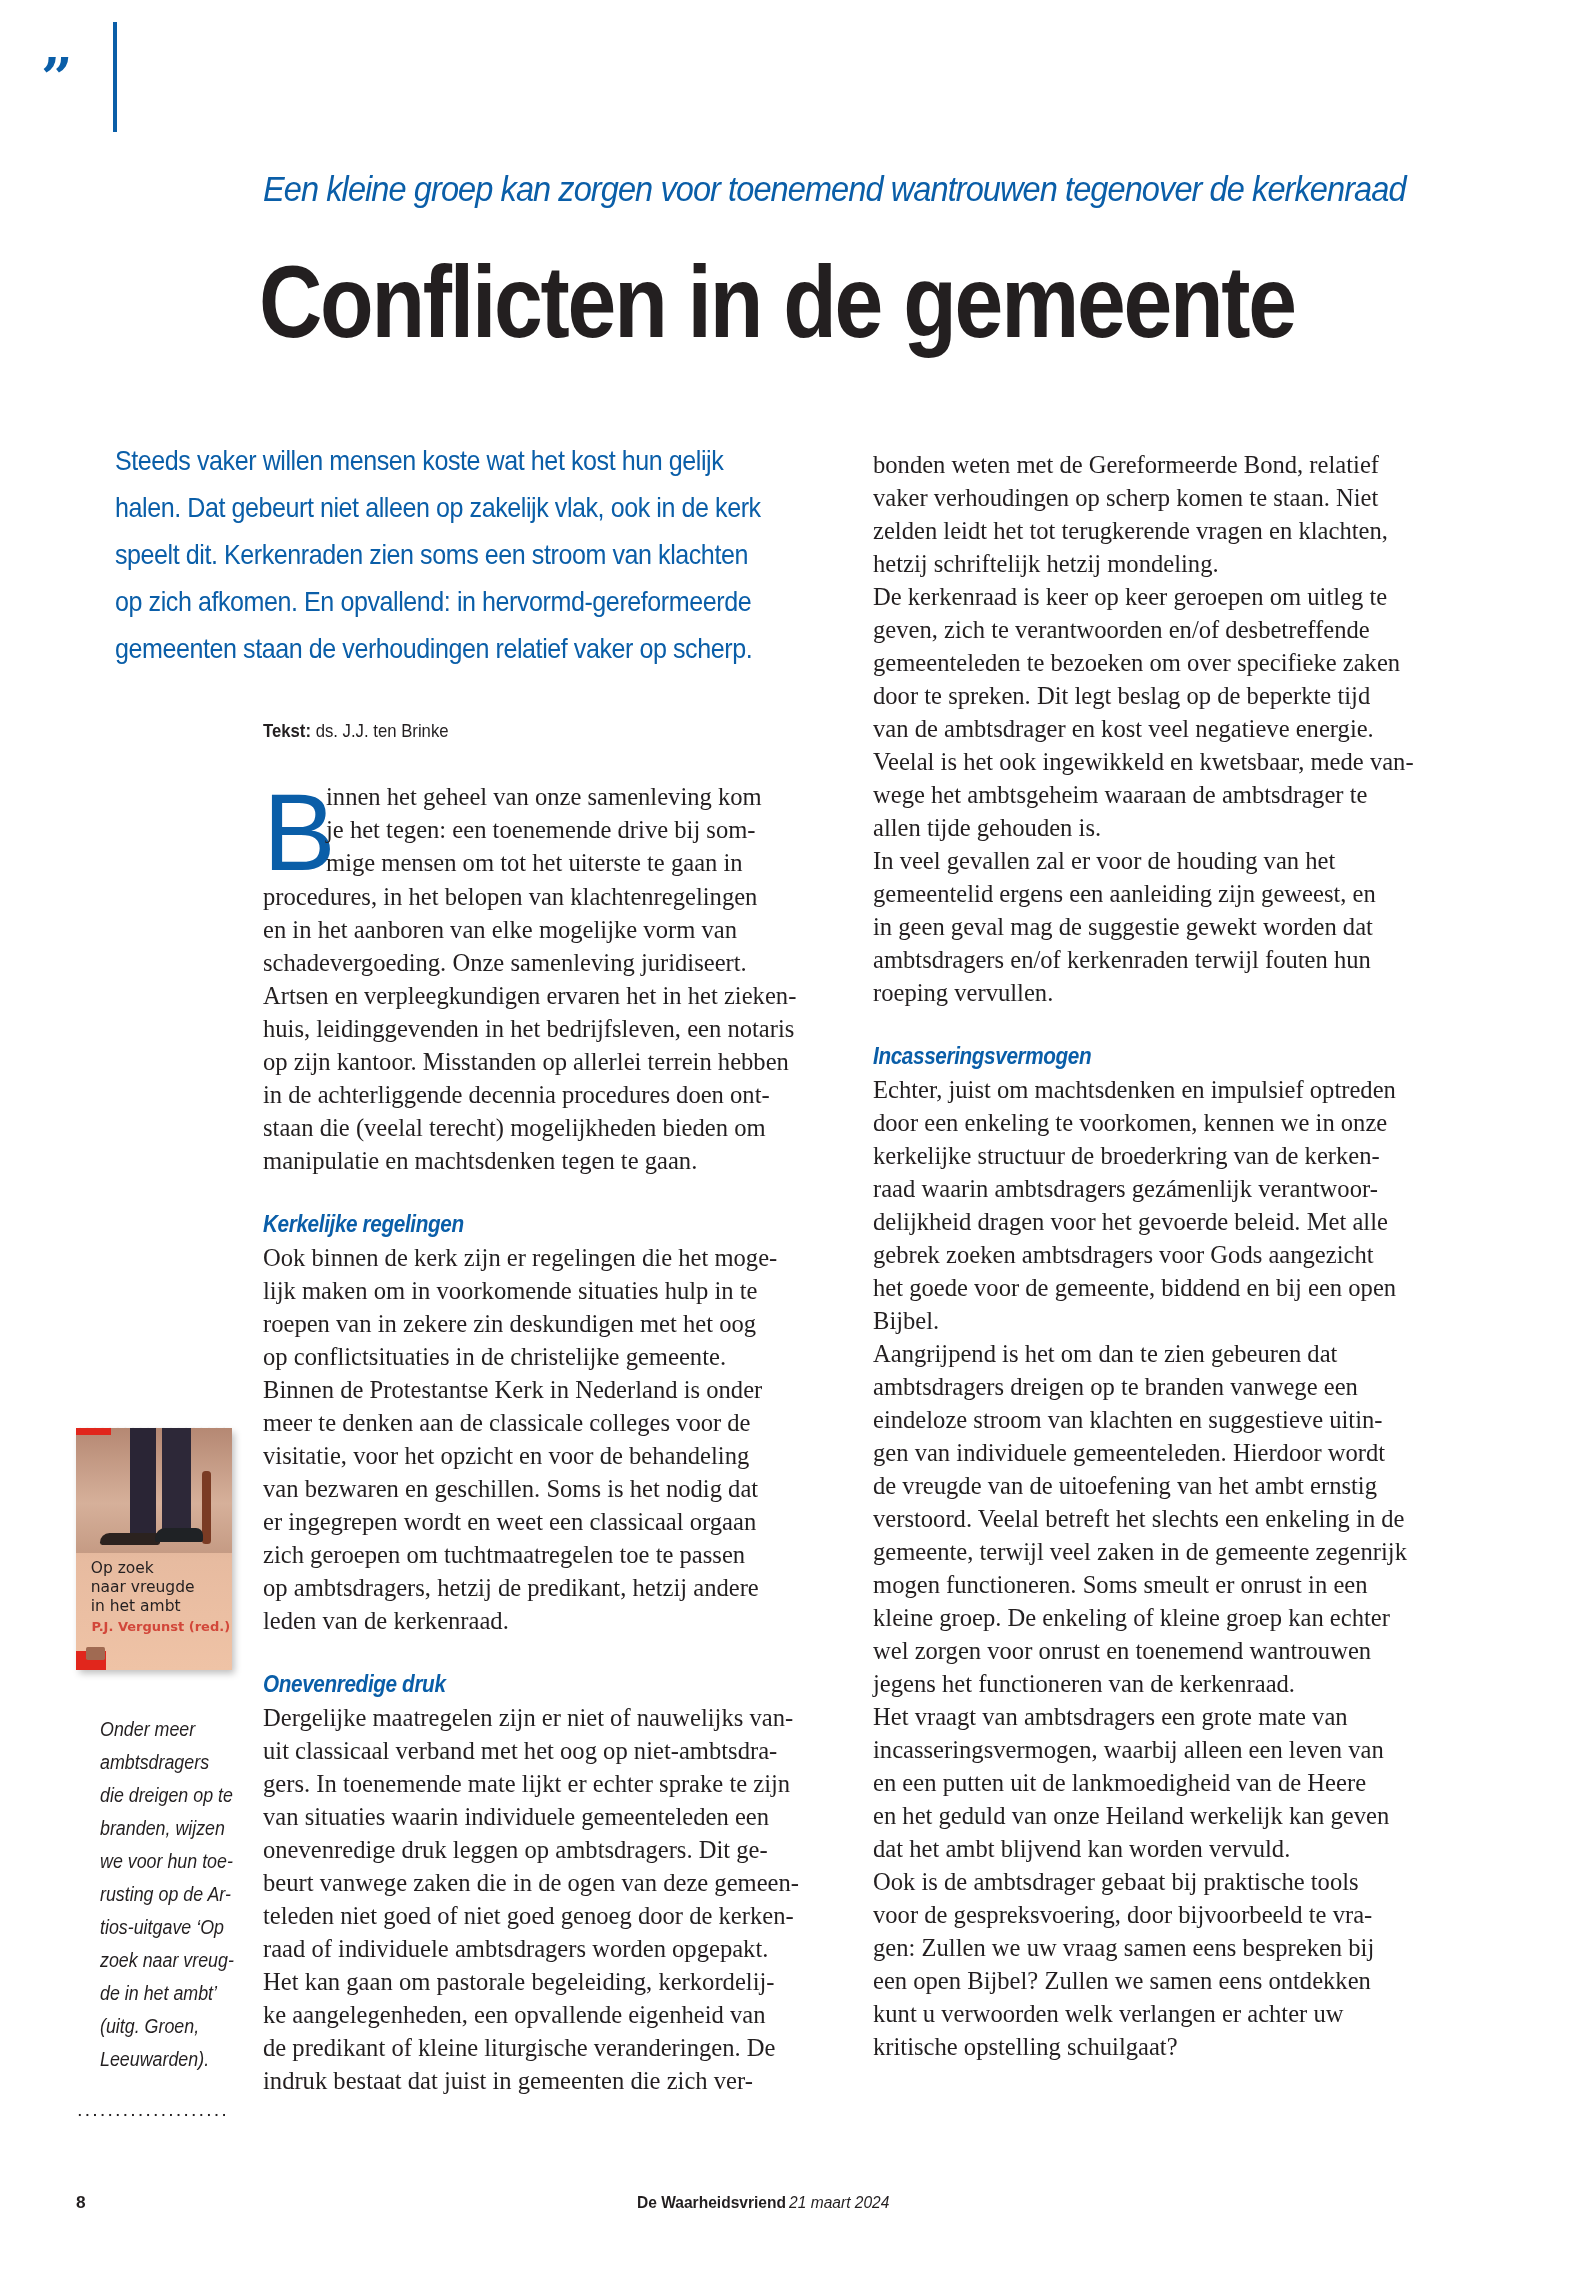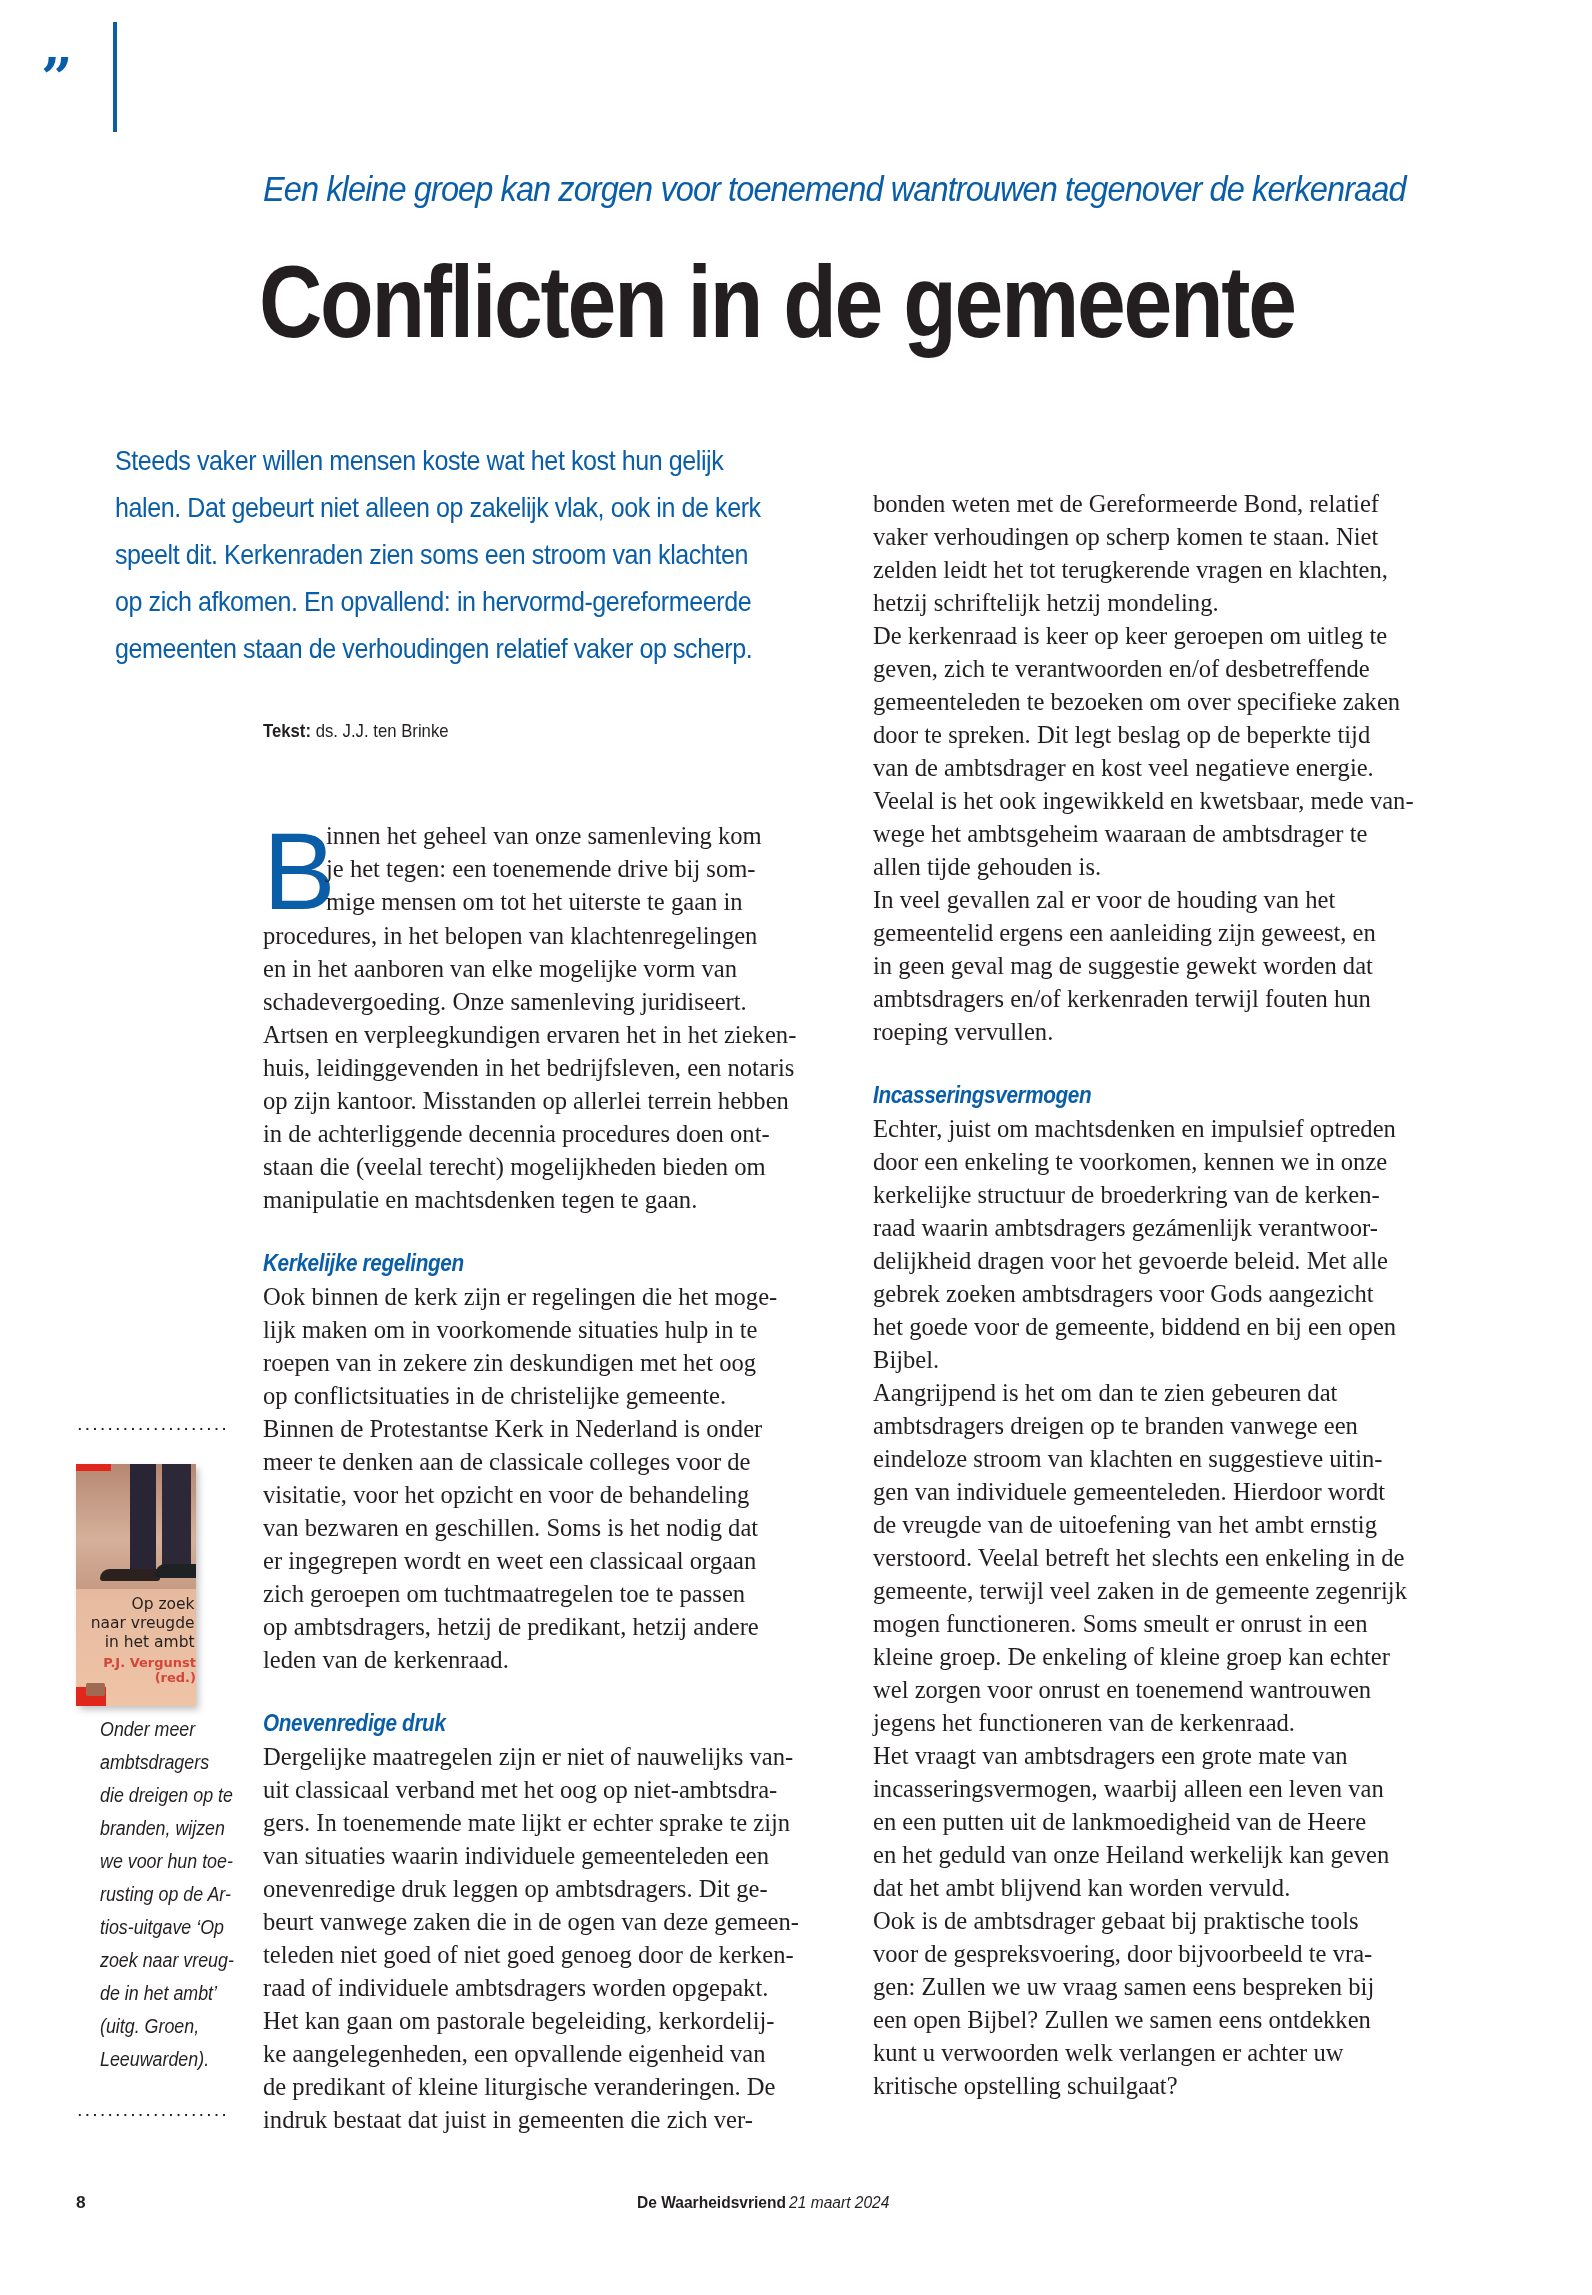--- a/index.html
+++ b/index.html
@@ -11,36 +11,36 @@
 
   .subtitle { left: 263px; top: 169px; font-family: "Liberation Sans", sans-serif; font-style: italic; font-size: 35px; color: #0a5ea8; letter-spacing: -1px; white-space: nowrap; transform: scaleX(0.93); transform-origin: left top; }
   .title { left: 259px; top: 246px; font-family: "Liberation Sans", sans-serif; font-weight: bold; font-size: 102px; line-height: 112px; color: #231f20; letter-spacing: -2.6px; white-space: nowrap; transform: scaleX(0.86); transform-origin: left top; }
 
   .lead { left: 115px; top: 437px; width: 725px; font-family: "Liberation Sans", sans-serif; font-weight: normal; font-size: 28.5px; line-height: 47px; color: #0a5ea8; letter-spacing: -0.5px; }
   .lead .ln { display: block; white-space: nowrap; transform: scaleX(0.88); transform-origin: left center; }
 
   .byline { left: 263px; top: 720px; font-family: "Liberation Sans", sans-serif; font-size: 19px; color: #231f20; white-space: nowrap; transform: scaleX(0.88); transform-origin: left top; }
   .byline b { font-weight: bold; }
 
-  .col { font-family: "Liberation Serif", serif; font-size: 24.6px; line-height: 33px; color: #231f20; margin-top: 39px; }
+  .col { font-family: "Liberation Serif", serif; font-size: 24.6px; line-height: 33px; color: #231f20; }
   .col .ln { display: block; white-space: nowrap; }
   .col-left { left: 263px; top: 780px; width: 570px; }
   .col-right { left: 873px; top: 448px; width: 570px; }
 
   .dropcap-wrap { position: relative; height: 100px; }
   .dropcap { position: absolute; left: 0; top: 5.2px; font-family: "Liberation Sans", sans-serif; font-size: 109px; line-height: 95px; color: #0a5ea8; font-weight: normal; }
   .dropcap-lines { position: absolute; left: 63px; top: 0; }
 
   .subhead { display: block; font-family: "Liberation Sans", sans-serif; font-style: italic; font-weight: bold; font-size: 23px; color: #0a5ea8; letter-spacing: -0.4px; transform: scaleX(0.9); transform-origin: left center; white-space: nowrap; }
   .gap { display: block; height: 31px; }
 
   .dots { left: 76px; width: 152px; height: 3.5px; background-image: radial-gradient(circle, #231f20 1.2px, transparent 1.4px); background-size: 7.6px 3.5px; background-repeat: repeat-x; }
 
-  .book { left: 76px; top: 1464px; width: 120px; height: 242px; box-shadow: 2.6px 3.5px 7px rgba(0,0,0,0.25); overflow: hidden;
-          background: linear-gradient(180deg, #c99a84 0%, #d7ab92 30%, #e7bba0 55%, #efc3a6 100%); text-align: right; }
+  .book { left: 76px; top: 1428px; width: 156px; height: 242px; box-shadow: 2.6px 3.5px 7px rgba(0,0,0,0.25); overflow: hidden;
+          background: linear-gradient(180deg, #c99a84 0%, #d7ab92 30%, #e7bba0 55%, #efc3a6 100%); }
   .book .corner-tl { position: absolute; left: 0; top: 0; width: 35px; height: 7px; background: #e1261c; }
   .book .corner-bl { position: absolute; left: 0; bottom: 0; width: 30px; height: 19px; background: #e1261c; }
   .book .floor { position: absolute; left: 0; top: 0; width: 100%; height: 125px; background: linear-gradient(180deg, #b58873 0%, #d6b09a 60%, #c59b84 100%); }
   .book .leg1 { position: absolute; left: 54px; top: 0; width: 26px; height: 108px; background: #2a2535; border-radius: 0 0 3.5px 3.5px; }
   .book .leg2 { position: absolute; left: 86px; top: 0; width: 29px; height: 102px; background: #2d2838; }
   .book .chair { position: absolute; left: 126px; top: 43px; width: 8.6px; height: 73px; background: #7a3b24; border-radius: 3.5px; }
   .book .shoe1 { position: absolute; left: 24px; top: 105px; width: 60px; height: 12px; background: #2b221f; border-radius: 10.4px 5.2px 2.6px 2.6px; }
   .book .shoe2 { position: absolute; left: 79px; top: 100px; width: 48px; height: 14px; background: #1f2225; border-radius: 10.4px 7px 2.6px 2.6px; }
   .book .btitle { position: absolute; left: 14.7px; top: 131px; font-family: "DejaVu Sans", sans-serif; font-size: 15.5px; line-height: 19px; color: #231f20; }
   .book .bauthor { position: absolute; left: 15.5px; top: 191px; font-family: "DejaVu Sans", sans-serif; font-size: 13px; color: #d2473a; font-weight: bold; }

